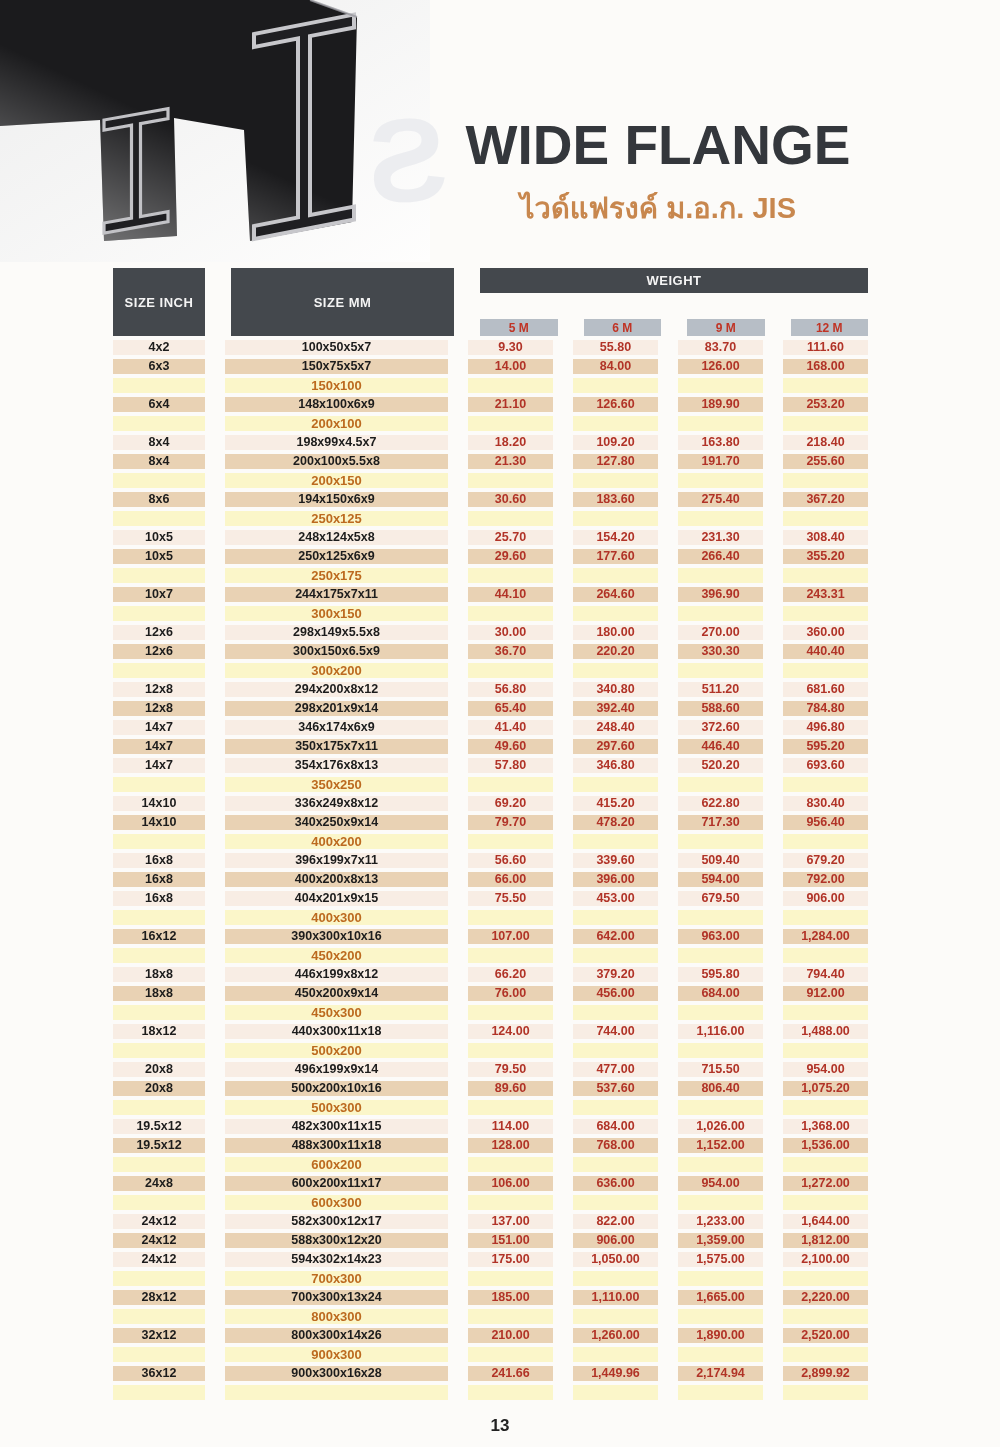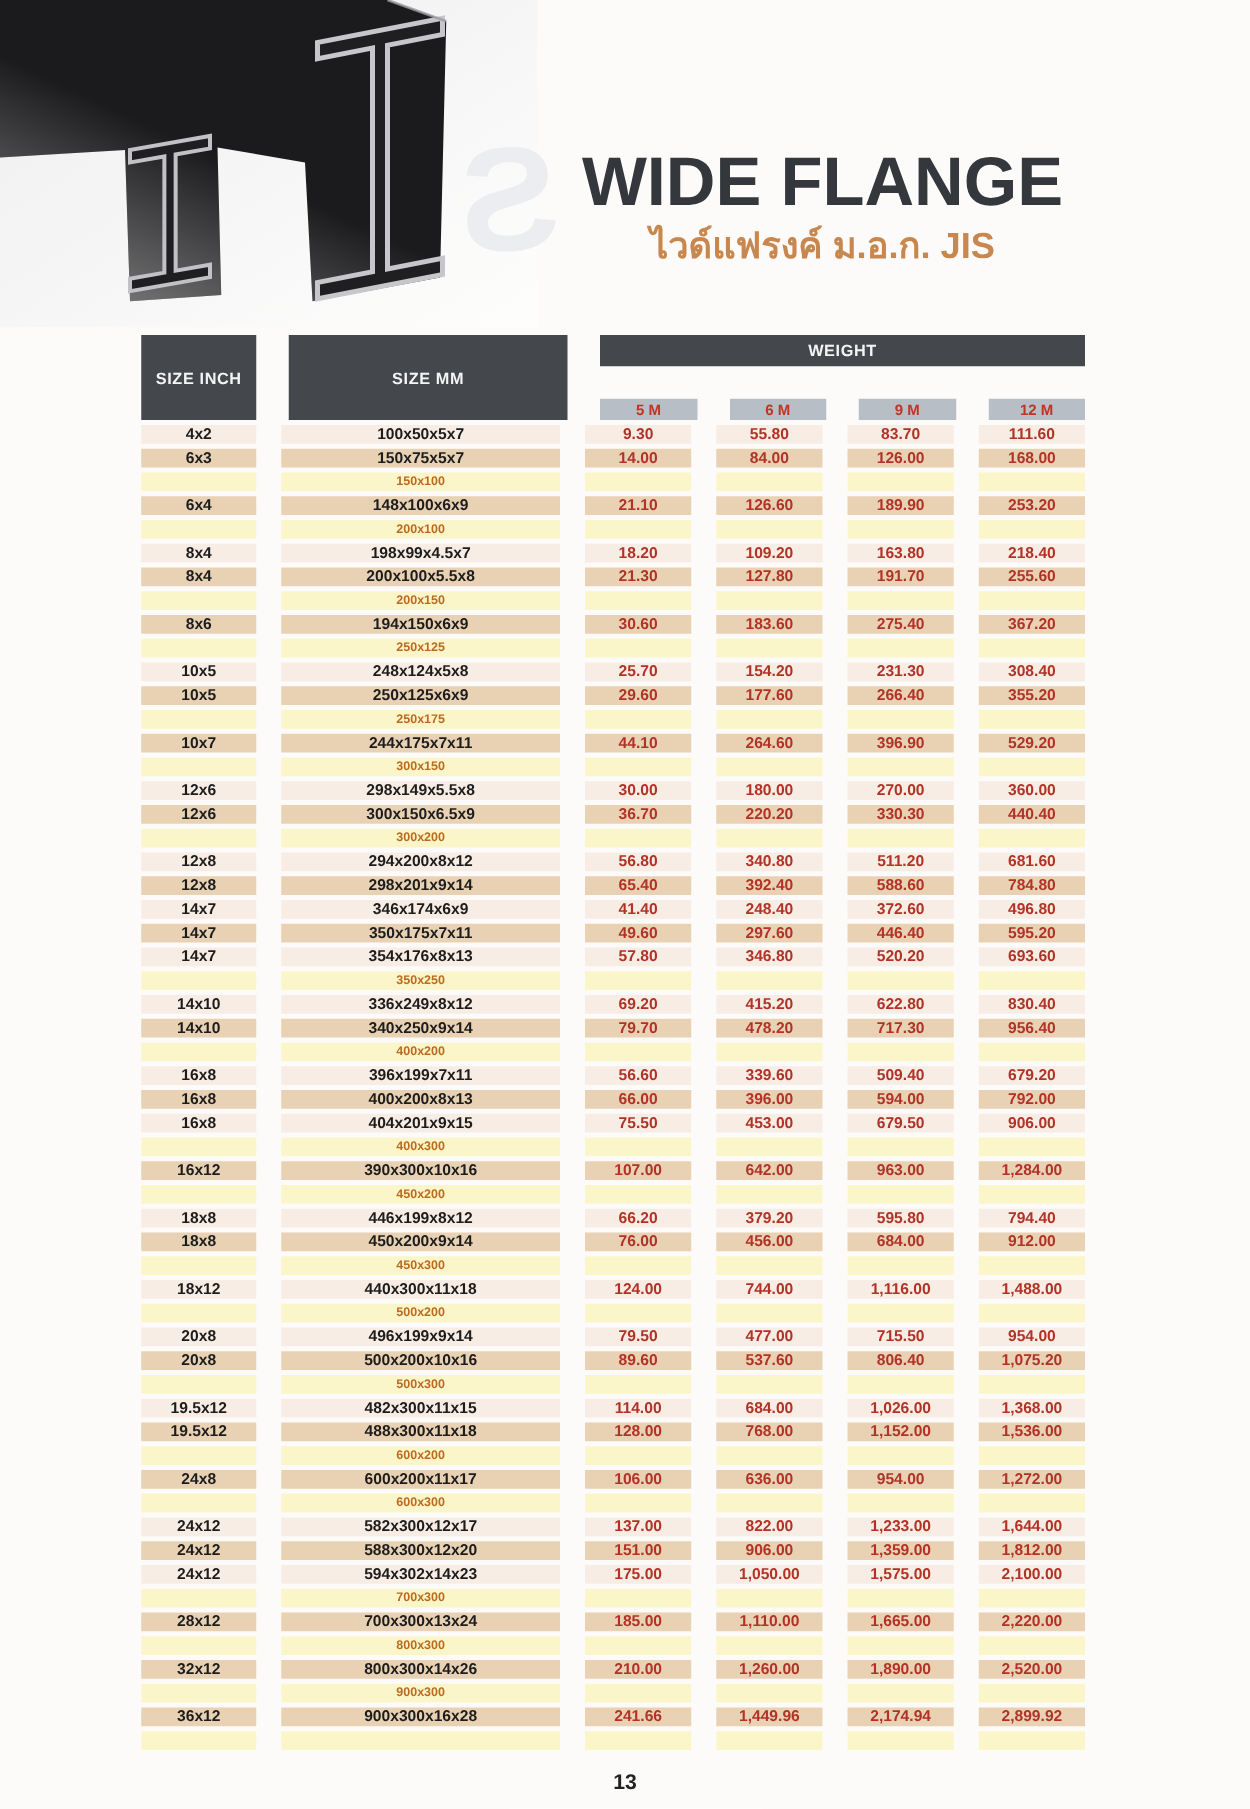--- a/index.html
+++ b/index.html
@@ -23,21 +23,21 @@
   }
   .titleblock{
     position:absolute;left:448px;top:118px;width:420px;
     text-align:center;
   }
   .title{
     margin:0;font-size:55px;font-weight:700;
     color:var(--title,#34373c);letter-spacing:0px;line-height:1.0;
   }
   .subtitle{
-    font-size:29px;font-weight:700;
+    margin-top:12px;font-size:29px;font-weight:700;
     color:var(--subtitle,#c8874e);
   }
   
   .steel-table{
     position:absolute;left:113px;top:268px;width:755px;
   }
   .thead{
     display:grid;
     grid-template-columns:92px 223px repeat(4,1fr);
     grid-template-rows:25px 17px;
@@ -66,21 +66,21 @@
   .cell{
     display:flex;align-items:center;justify-content:center;
     font-size:12.5px;font-weight:700;line-height:1;
     white-space:nowrap;overflow:visible;
   }
   .trow.light .cell{background:var(--row-light,#f8ede4);}
   .trow.tan   .cell{background:var(--row-tan,#e9d2b4);}
   .trow.group .cell{background:var(--row-group,#fbf6c9);}
   .cell.txt{color:var(--size-text,#1c1c1c);}
   .cell.num{color:var(--weight-text,#b13327);}
-  .cell.glabel{color:var(--group-text,#bc6a1f);font-size:10px;}
+  .cell.glabel{color:var(--group-text,#bc6a1f);font-size:13px;}
   
   .pagenum{
     position:absolute;left:0;top:1416px;width:1000px;
     text-align:center;font-size:17px;font-weight:700;color:#222;
   }
 </style>
 </head>
 <body>
 
 <div class="page">
@@ -229,21 +229,21 @@
           <div class="cell num"></div>
           <div class="cell num"></div>
           <div class="cell num"></div>
         </div>
         <div class="trow tan">
           <div class="cell txt">10x7</div>
           <div class="cell txt">244x175x7x11</div>
           <div class="cell num">44.10</div>
           <div class="cell num">264.60</div>
           <div class="cell num">396.90</div>
-          <div class="cell num">529.20</div>
+          <div class="cell num">243.31</div>
         </div>
         <div class="trow group">
           <div class="cell txt"></div>
           <div class="cell txt glabel">300x150</div>
           <div class="cell num"></div>
           <div class="cell num"></div>
           <div class="cell num"></div>
           <div class="cell num"></div>
         </div>
         <div class="trow light">

